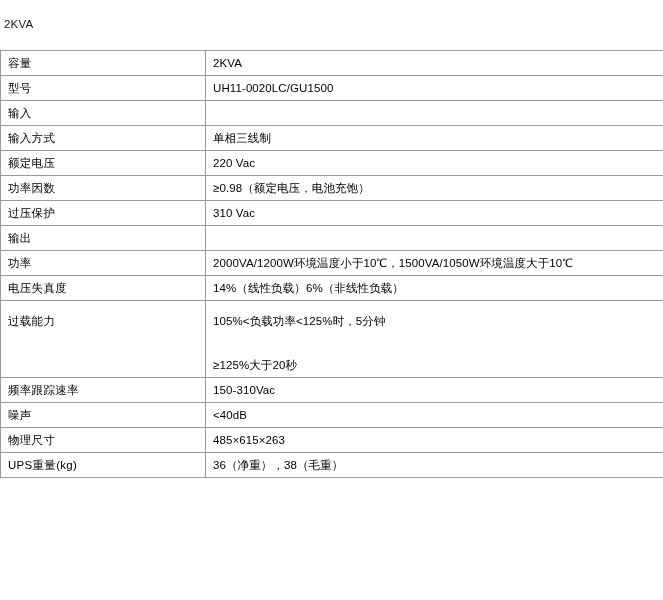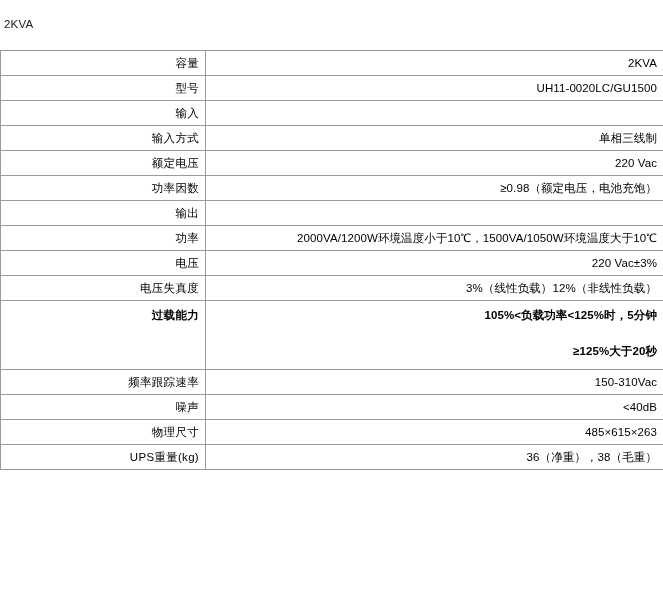--- a/index.html
+++ b/index.html
@@ -41,39 +41,37 @@
   .spec-table col.c1 { width: 205px; }
   .spec-table col.c2 { width: 458px; }
   .spec-table td {
     border: 1px solid #9a9a9a;
     padding: 4px 6px 4px 7px;
     vertical-align: middle;
     line-height: 16px;
     height: 15px;
     color: #000;
     font-size: 11.5px;
-    text-align: right;
   }
   .spec-table td.label {
     letter-spacing: 0.3px;
   }
   .spec-table td.value {
     letter-spacing: 0.1px;
   }
   .spec-table tr.section td {
     letter-spacing: 0.3px;
   }
   .spec-table td.tall {
     height: 58px;
     vertical-align: top;
-    padding-top: 6px;
-    font-weight: bold;
+    padding-top: 12px;
   }
   .spec-table td.tall .line2 {
-    margin-top: 20px;
+    margin-top: 28px;
   }
   .spec-table tr.section td.value {
     
   }
 </style>
 </head>
 <body>
 
 <div class="page">
 
@@ -102,35 +100,35 @@
         <td class="value">单相三线制</td>
       </tr>
       <tr>
         <td class="label">额定电压</td>
         <td class="value">220 Vac</td>
       </tr>
       <tr>
         <td class="label">功率因数</td>
         <td class="value">≥0.98（额定电压，电池充饱）</td>
       </tr>
+      <tr>
+        <td class="label">过压保护</td>
+        <td class="value">310 Vac</td>
+      </tr>
       <tr class="section">
         <td class="label">输出</td>
         <td class="value"></td>
       </tr>
       <tr>
         <td class="label">功率</td>
         <td class="value">2000VA/1200W环境温度小于10℃，1500VA/1050W环境温度大于10℃</td>
       </tr>
       <tr>
-        <td class="label">电压</td>
-        <td class="value">220 Vac±3%</td>
-      </tr>
-      <tr>
         <td class="label">电压失真度</td>
-        <td class="value">3%（线性负载）12%（非线性负载）</td>
+        <td class="value">14%（线性负载）6%（非线性负载）</td>
       </tr>
       <tr>
         <td class="label tall">过载能力</td>
         <td class="value tall">
           <div>105%&lt;负载功率&lt;125%时，5分钟</div>
           <div class="line2">≥125%大于20秒</div>
         </td>
       </tr>
       <tr>
         <td class="label">频率跟踪速率</td>

